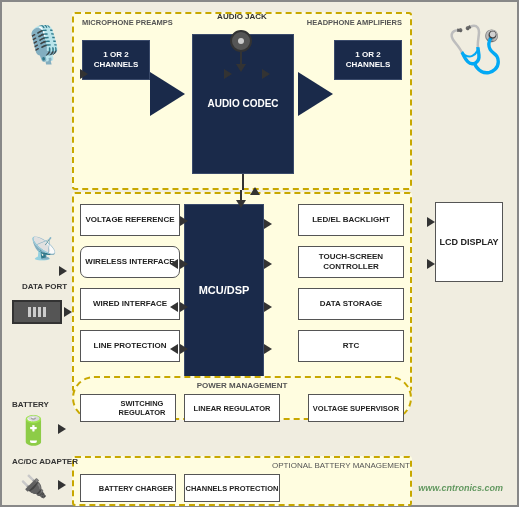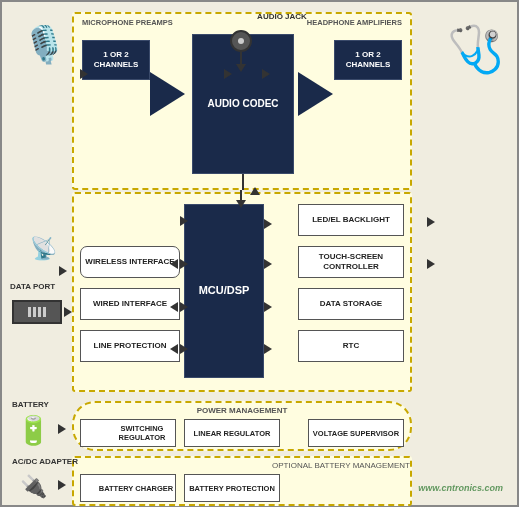--- a/index.html
+++ b/index.html
@@ -136,21 +136,21 @@
     <div style="position:absolute; left:224px; top:58px;">
       <div class="amp-triangle"></div>
     </div>
 
     <div class="navy-box" style="position:absolute; right:8px; top:26px; width:68px; height:40px; font-size:8px;">1 OR 2
 CHANNELS</div>
 
     <div class="connector-line" style="position:absolute; left:168px; top:160px; width:2px; height:16px;"></div>
   </div>
 
-  <div style="position:absolute; top:10px; left:210px; font-size:8px; font-weight:bold; color:#333; text-align:center; text-transform:uppercase; width:60px;margin-left:40px;">AUDIO
+  <div style="position:absolute; top:10px; left:210px; font-size:8px; font-weight:bold; color:#333; text-align:center; text-transform:uppercase; width:60px;">AUDIO
 JACK</div>
 
   <div style="position:absolute; top:28px; left:228px; width:22px; height:22px; border-radius:50%; background:#555; border:2px solid #333; display:flex; align-items:center; justify-content:center;">
     <div style="width:6px; height:6px; border-radius:50%; background:#ccc;"></div>
   </div>
 
   <div class="connector-line" style="position:absolute; left:238px; top:50px; width:2px; height:14px;"></div>
   <div class="tri-down" style="position:absolute; left:234px; top:62px;"></div>
 
   <div style="position:absolute; top:20px; right:12px; font-size:46px; color:#888;">🩺</div>
@@ -160,20 +160,22 @@
   <div class="tri-right" style="position:absolute; left:78px; top:67px;"></div>
 
   <div class="tri-right" style="position:absolute; left:222px; top:67px;"></div>
 
   <div class="tri-right" style="position:absolute; left:260px; top:67px;"></div>
 
   <div class="section-box" style="left:70px; top:190px; width:340px; height:200px;">
 
     <div class="navy-box" style="position:absolute; left:110px; top:10px; width:80px; height:174px; font-size:11px; font-weight:bold;">MCU/DSP</div>
 
+    <div class="outline-box" style="position:absolute; left:6px; top:10px; width:100px; height:32px;">VOLTAGE
+REFERENCE</div>
 
     <div class="outline-box" style="position:absolute; left:6px; top:52px; width:100px; height:32px;border-radius:7px;">WIRELESS
 INTERFACE</div>
 
     <div class="outline-box" style="position:absolute; left:6px; top:94px; width:100px; height:32px;">WIRED
 INTERFACE</div>
 
     <div class="outline-box" style="position:absolute; left:6px; top:136px; width:100px; height:32px;">LINE
 PROTECTION</div>
 
@@ -201,62 +203,63 @@
 
     <div class="tri-right" style="position:absolute; left:106px; top:150px;"></div>
     <div class="tri-left" style="position:absolute; left:96px; top:150px;"></div>
 
     <div class="tri-right" style="position:absolute; left:190px; top:25px;"></div>
     <div class="tri-right" style="position:absolute; left:190px; top:65px;"></div>
     <div class="tri-right" style="position:absolute; left:190px; top:108px;"></div>
     <div class="tri-right" style="position:absolute; left:190px; top:150px;"></div>
   </div>
 
+  <div class="outline-box" style="position:absolute; right:14px; top:200px; width:68px; height:80px; font-size:9px; font-weight:bold;">LCD DISPLAY</div>
 
   <div class="tri-right" style="position:absolute; right:82px; top:215px;"></div>
 
   <div class="tri-right" style="position:absolute; right:82px; top:257px;"></div>
 
   <div style="position:absolute; left:28px; top:234px; font-size:22px; color:#555;">📡</div>
 
   <div class="tri-right" style="position:absolute; left:57px; top:264px;"></div>
 
-  <div style="position:absolute; left:8px; top:280px; font-size:8px; font-weight:bold; color:#333; text-align:center; text-transform:uppercase;">DATA
+  <div style="position:absolute; left:20px; top:280px; font-size:8px; font-weight:bold; color:#333; text-align:center; text-transform:uppercase;">DATA
 PORT</div>
   <div style="position:absolute; left:10px; top:298px; width:50px; height:24px; background:#555; border:2px solid #333; display:flex; align-items:center; justify-content:center;">
     <div style="display:flex; gap:2px;">
       <div style="width:3px; height:10px; background:#ccc;"></div>
       <div style="width:3px; height:10px; background:#ccc;"></div>
       <div style="width:3px; height:10px; background:#ccc;"></div>
       <div style="width:3px; height:10px; background:#ccc;"></div>
     </div>
   </div>
 
   <div class="tri-right" style="position:absolute; left:62px; top:305px;"></div>
 
-  <div class="section-box" style="left:70px; top:399px; width:340px; height:50px;border-radius:23px;">
+  <div class="section-box" style="left:70px; top:374px; width:340px; height:44px;border-radius:23px;">
     <div style="position:absolute; top:3px; left:0; right:0; text-align:center; font-size:8px; font-weight:bold; color:#555; text-transform:uppercase;">POWER MANAGEMENT</div>
 
     <div class="outline-box" style="position:absolute; left:6px; top:16px; width:96px; height:28px; font-size:7.5px;padding-left:28px;">SWITCHING
 REGULATOR</div>
 
     <div class="outline-box" style="position:absolute; left:110px; top:16px; width:96px; height:28px; font-size:7.5px;">LINEAR
 REGULATOR</div>
 
     <div class="outline-box" style="position:absolute; right:6px; top:16px; width:96px; height:28px; font-size:7.5px;margin-left:20px;">VOLTAGE
 SUPERVISOR</div>
   </div>
 
   <div class="section-box" style="left:70px; top:454px; width:340px; height:50px;">
     <div style="position:absolute; top:3px; left:0; right:0; text-align:right; font-size:8px; font-weight:normal; color:#555; text-transform:uppercase;">OPTIONAL BATTERY MANAGEMENT</div>
 
     <div class="outline-box" style="position:absolute; left:6px; top:16px; width:96px; height:28px; font-size:7.5px;padding-left:16px;">BATTERY
 CHARGER</div>
 
-    <div class="outline-box" style="position:absolute; left:110px; top:16px; width:96px; height:28px; font-size:7.5px;">BATTERY
+    <div class="outline-box" style="position:absolute; left:110px; top:16px; width:96px; height:28px; font-size:7.5px;">CHANNELS
 PROTECTION</div>
 
   </div>
 
   <div style="position:absolute; left:10px; top:398px; font-size:8px; font-weight:bold; color:#333; text-align:center; text-transform:uppercase;">BATTERY</div>
   <div style="position:absolute; left:14px; top:412px; font-size:28px; color:#555;">🔋</div>
 
   <div class="tri-right" style="position:absolute; left:56px; top:422px;"></div>
 
   <div style="position:absolute; left:10px; top:455px; font-size:8px; font-weight:bold; color:#333; text-align:center; text-transform:uppercase;">AC/DC

